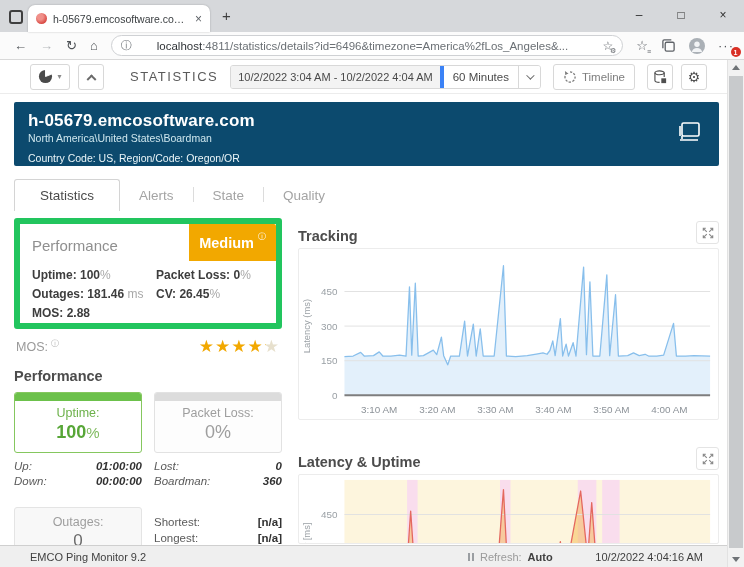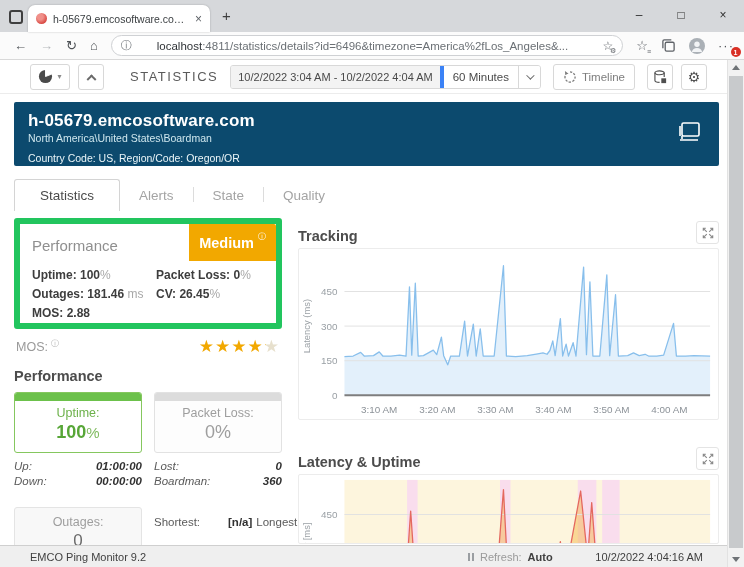--- a/index.html
+++ b/index.html
@@ -114,21 +114,21 @@
   .abox-grey .lbl { color:#9e9e9e; font-size:12.5px; margin-top:5px; }
   .abox-grey .val { color:#9e9e9e; font-size:18px; margin-top:2px; }
   .stat-rows { display:grid; grid-template-columns:128px 128px; column-gap:12px; row-gap:3px; margin-top:7px; font-size:11.5px;font-style:italic; }
   .srow { display:flex; justify-content:space-between; }
   .srow .sl { color:#5a5a5a; }
   .srow .sv { font-weight:bold; color:#323232;padding-left:28px; }
   .outage-row { display:flex; margin-top:20px; }
   .outage-box { width:128px; height:53px; border:1px solid #e4e4e4; background:#f8f8f8; border-radius:3px; text-align:center; }
   .outage-box .lbl { color:#9e9e9e; font-size:12.5px; margin-top:7px; }
   .outage-box .val { color:#6b6b6b; font-size:17px; margin-top:2px; }
-  .durations { width:128px; margin-left:12px; padding-top:9px; font-size:11.5px; display:flex; flex-direction:row; gap:4px; }
+  .durations { width:128px; margin-left:12px; padding-top:9px; font-size:11.5px; display:flex; flex-direction:column; gap:4px; }
 
   
   .chart-head { display:flex; align-items:flex-end; height:26px; }
   .chart-title { font-size:14.5px; font-weight:600; color:#4c4c4c; }
   .expand-btn { margin-left:auto; width:23px; height:23px; border:1px solid #e4e4e4; border-radius:3px; background:#fff;
                 display:flex; align-items:center; justify-content:center; }
   .chart-box { margin-top:4px; border:1px solid #ececec; border-radius:2px; background:#fff; }
   .chart-box.tracking { height:172px; }
   .chart-box.lu { height:70px; margin-top:4px; overflow:hidden; }
   .chart-box svg { display:block; width:100%; }

